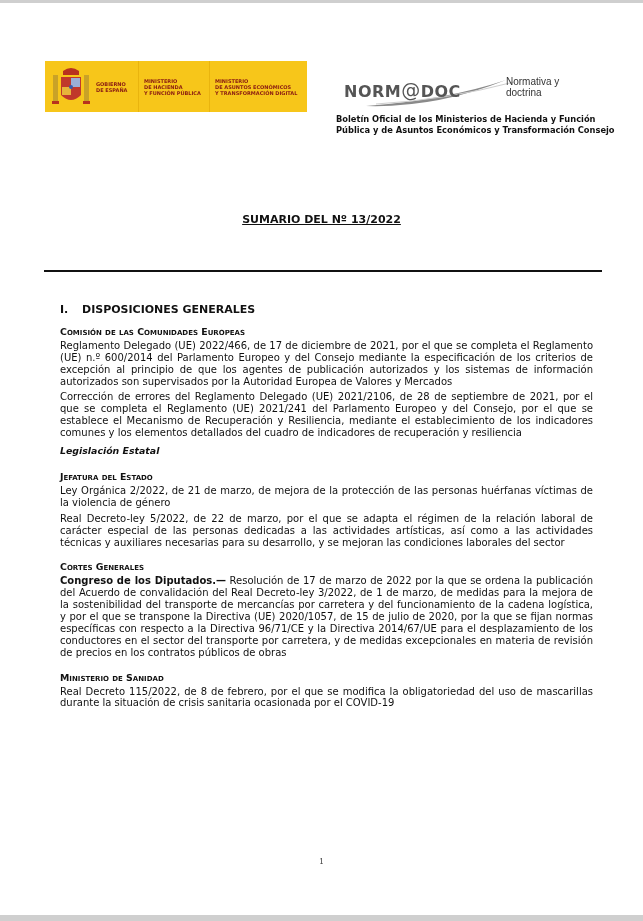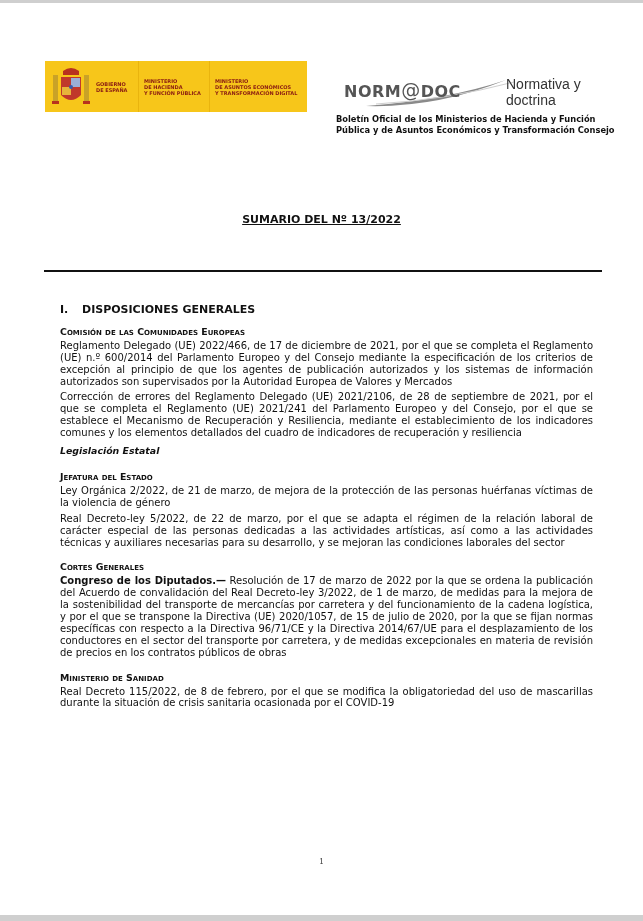--- a/index.html
+++ b/index.html
@@ -17,21 +17,21 @@
   .gov-crest { width: 40px; height: 44px; margin-left: 6px; position: relative; }
   .gov-block { font-size: 5px; line-height: 6px; color: #8a1b12; font-weight: bold; padding-left: 5px; border-left: 1px solid #e9b40e; height: 51px; display: flex; flex-direction: column; justify-content: center; }
   .gov-block.first { border-left: none; width: 42px; }
   .gov-block.second { width: 65px; }
   .gov-block.third { width: 92px; }
 
   .normadoc { position: absolute; left: 336px; top: 70px; width: 260px; height: 40px; }
   .normadoc-logo { position: absolute; left: 8px; top: 9px; font-size: 16px; font-weight: bold; color: #555; letter-spacing: 0.5px; }
   .normadoc-logo .at { font-weight: normal; font-size: 19px; }
   .normadoc-swoosh { position: absolute; left: 20px; top: 8px; width: 160px; height: 30px; }
-  .normadoc-tag { position: absolute; left: 170px; top: 6px; font-size: 14px; color: #333; font-family: "Liberation Sans", sans-serif; }
+  .normadoc-tag { position: absolute; left: 170px; top: 6px; font-size: 10px; color: #333; font-family: "Liberation Sans", sans-serif; }
   .bulletin { position: absolute; left: 336px; top: 114px; font-size: 8.3px; line-height: 10.5px; font-weight: bold; color: #111; }
 
   .doc-title { position: absolute; left: 0; width: 643px; top: 213px; text-align: center; font-size: 11px; font-weight: bold; text-decoration: underline; }
   .rule { position: absolute; left: 44px; top: 270px; width: 558px; height: 1.5px; background: #111; }
 
   .content { position: absolute; left: 60px; top: 304px; width: 533px; font-size: 10px; line-height: 11.9px; }
   .section-h { font-weight: bold; font-size: 11px; margin-bottom: 10px; }
   .section-h .num { display: inline-block; width: 22px; }
   .sub-h { font-weight: bold; font-style: italic; font-size: 9.4px; margin-bottom: 14px; }
   .org-h { font-weight: bold; font-size: 9.4px; font-variant: small-caps; margin-bottom: 2px; }

